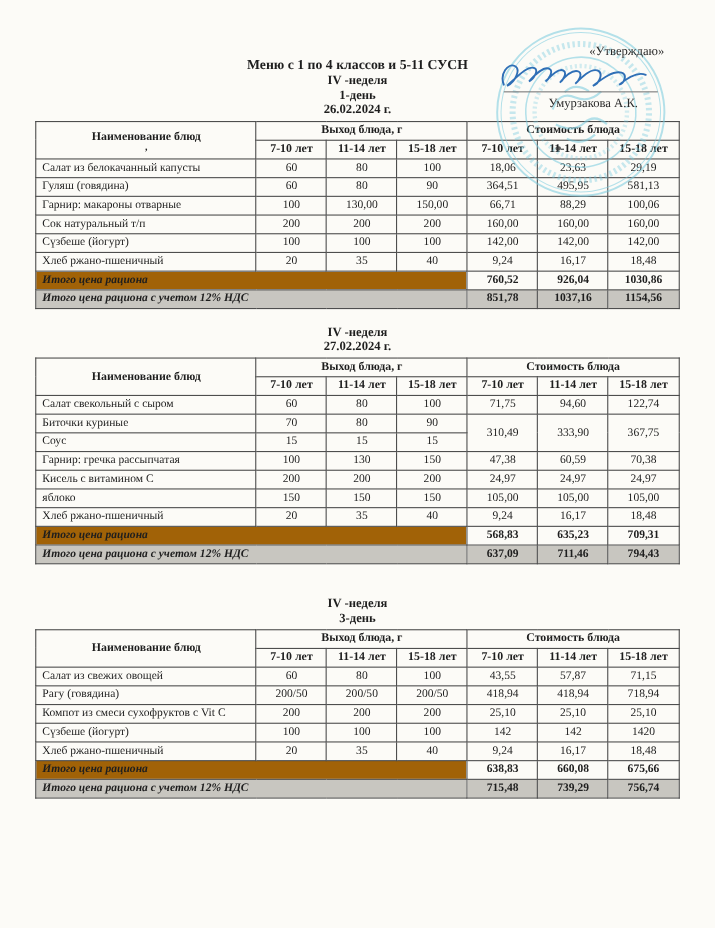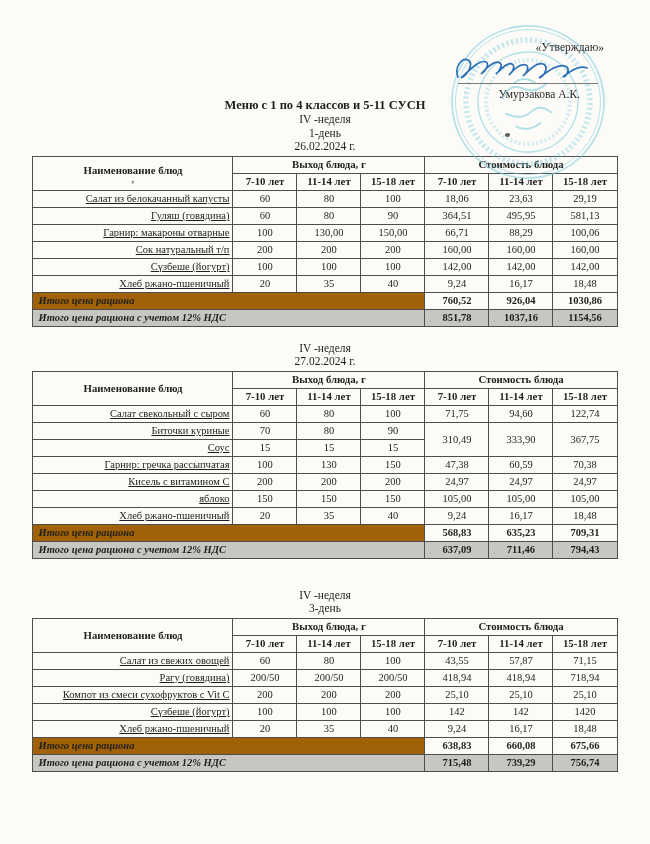--- a/index.html
+++ b/index.html
@@ -3,56 +3,56 @@
 <meta charset="utf-8">
 <style>
   html,body{margin:0;padding:0;}
   body{
     width:650px;height:844px;
     background:#fcfbf7;
     font-family:"Liberation Serif","DejaVu Serif",serif;
     color:#1e1e1e;
     overflow:hidden;
   }
-  .page{position:relative;width:650px;height:844px;padding-top:98px;box-sizing:border-box;}
+  .page{position:relative;width:650px;height:844px;padding-top:52px;box-sizing:border-box;}
 
   
   .stamp{position:absolute;left:408px;top:10px;opacity:.55;pointer-events:none;}
   .approval{position:absolute;top:40px;right:42px;width:200px;text-align:right;font-size:11.5px;line-height:14px;color:#2b2b2b;}
   .approval .approve{margin-right:4px;}
   .sig-wrap{position:relative;height:32px;margin:1px 4px 0 0;}
   .sig-wrap svg{position:absolute;right:8px;top:-4px;}
   .sig-line{position:absolute;right:6px;bottom:3px;width:140px;border-bottom:1px solid #7a7a7a;}
   .director-name{margin-right:28px;}
   .ink-dot{position:absolute;left:505px;top:133px;width:5px;height:4px;background:#3a3a3a;border-radius:50% 40% 55% 45%;opacity:.8;}
 
   
   .main-title{text-align:center;font-weight:bold;font-size:12.5px;line-height:14px;}
-  .sec-line{text-align:center;font-weight:normal;font-size:11.5px;line-height:13.5px;}
+  .sec-line{text-align:center;font-weight:bold;font-size:11.5px;line-height:13.5px;}
   .menu-section{margin-top:1px;}
   .menu-section + .menu-section{margin-top:15px;}
   .menu-section:nth-of-type(3){margin-top:30px;}
 
   
   table.menu-table{
     width:584px;margin:2px auto 0 auto;
     border-collapse:collapse;table-layout:fixed;
     font-size:10.5px;
   }
   .menu-table th,.menu-table td{
     border:1px solid #4e4e4e;
     padding:1px 3px;
     text-align:center;
     vertical-align:middle;
     line-height:13px;
     height:14px;
     overflow:hidden;
   }
   .menu-table th{font-weight:bold;font-size:10.8px;}
-  .menu-table td.name-cell{text-align:right;padding-left:5px;text-decoration:underline;}
+  .menu-table td.name-cell{text-align:left;padding-left:5px;}
   .menu-table .note{font-weight:bold;font-size:9px;line-height:5px;}
   .menu-table tr.total-row td,.menu-table tr.vat-row td{font-weight:bold;font-style:italic;}
   .menu-table tr.total-row td.label{background:#a16207;text-align:left;padding-left:5px;}
   .menu-table tr.total-row td.val{font-style:normal;}
   .menu-table tr.vat-row td{background:#c8c6c0;}
   .menu-table tr.vat-row td.label{text-align:left;padding-left:5px;}
   .menu-table tr.vat-row td.val{font-style:normal;}
 </style>
 </head>
 <body>

